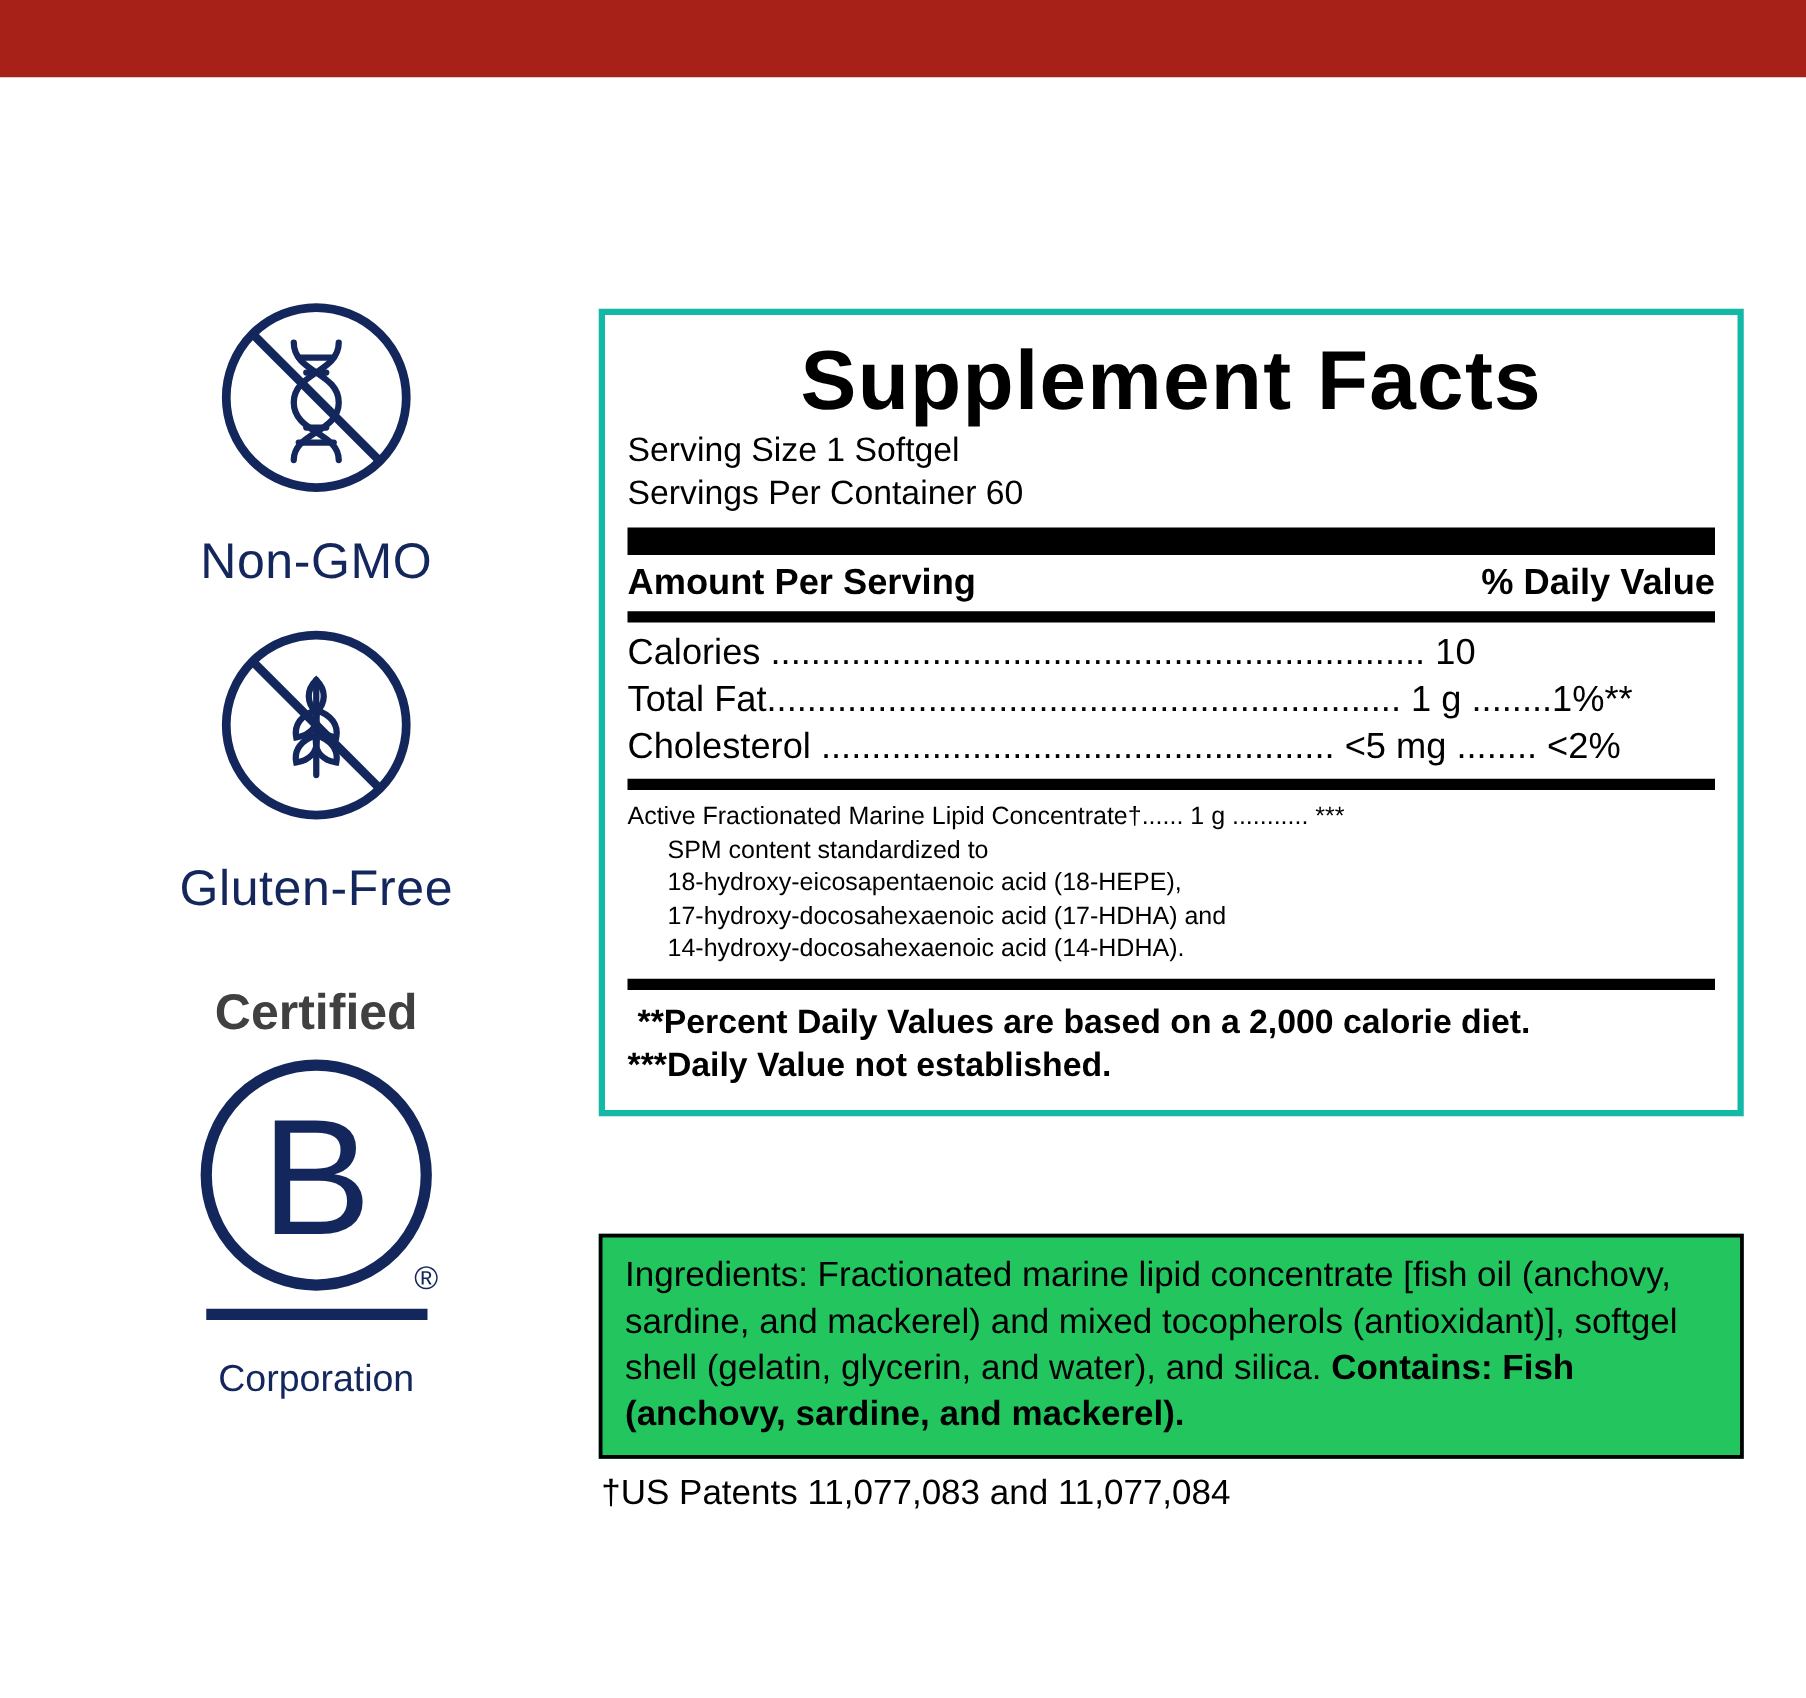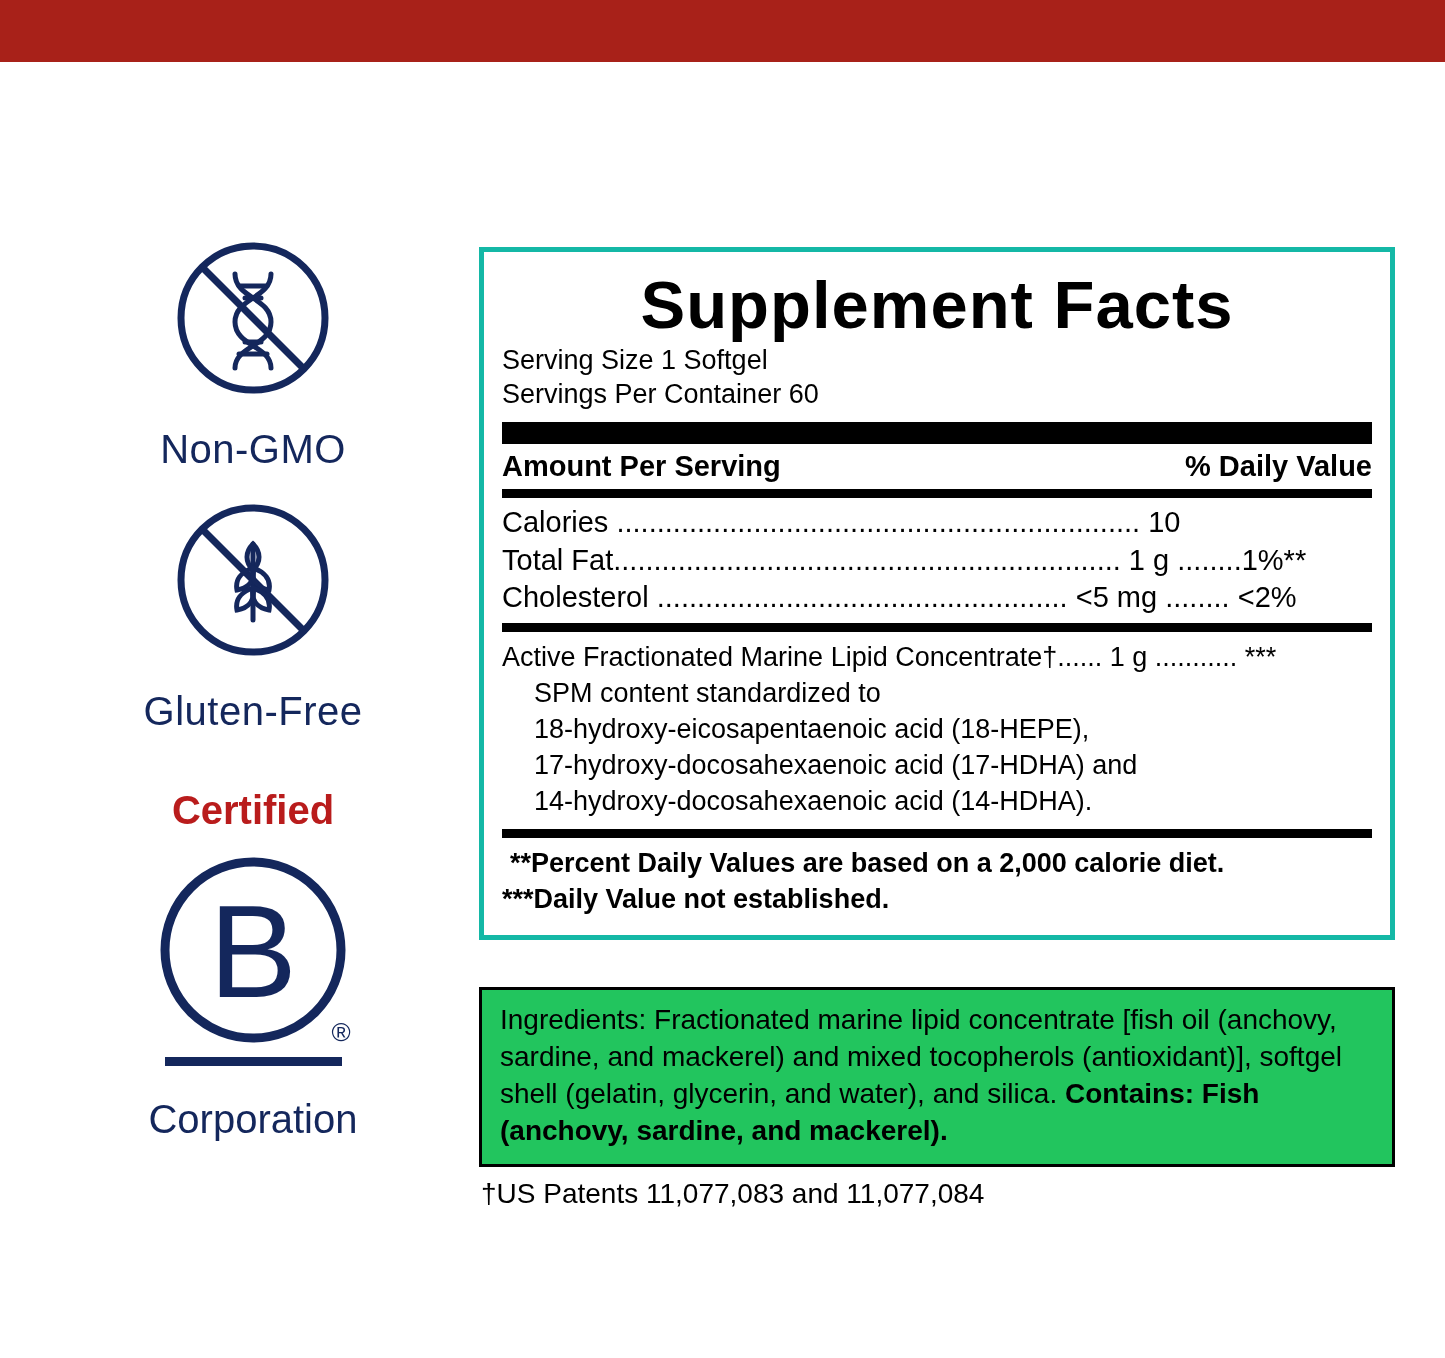--- a/index.html
+++ b/index.html
@@ -51,25 +51,25 @@
   .badge-label {
     font-size: 40px;
     letter-spacing: 0.5px;
     margin-top: 6px;
     color: #14275c;
     font-weight: 400;
   }
   .bcorp-top {
     font-size: 40px;
     font-weight: 700;
-    color: #b91c1c;
-    margin-bottom: 12px;
+    color: #404040;
+    margin-bottom: 2px;
   }
   .bcorp-bottom {
-    font-size: 40px;
+    font-size: 30px;
     font-weight: 400;
     color: #14275c;
     margin-top: 2px;
   }
 
   
   .sf-panel {
     position: absolute;
     left: 479px;
     top: 185px;
@@ -114,21 +114,21 @@
   .nutrients {
     font-size: 29px;
     line-height: 1.3;
     padding: 6px 0 6px 0;
   }
   .nutrient-line {
     white-space: nowrap;
     overflow: hidden;
   }
   .active-block {
-    font-size: 27px;
+    font-size: 20px;
     line-height: 1.33;
     padding: 8px 0 10px 0;
   }
   .active-sub {
     padding-left: 32px;
   }
   .footnotes {
     font-size: 27px;
     line-height: 1.3;
     padding: 8px 0 4px 0;

